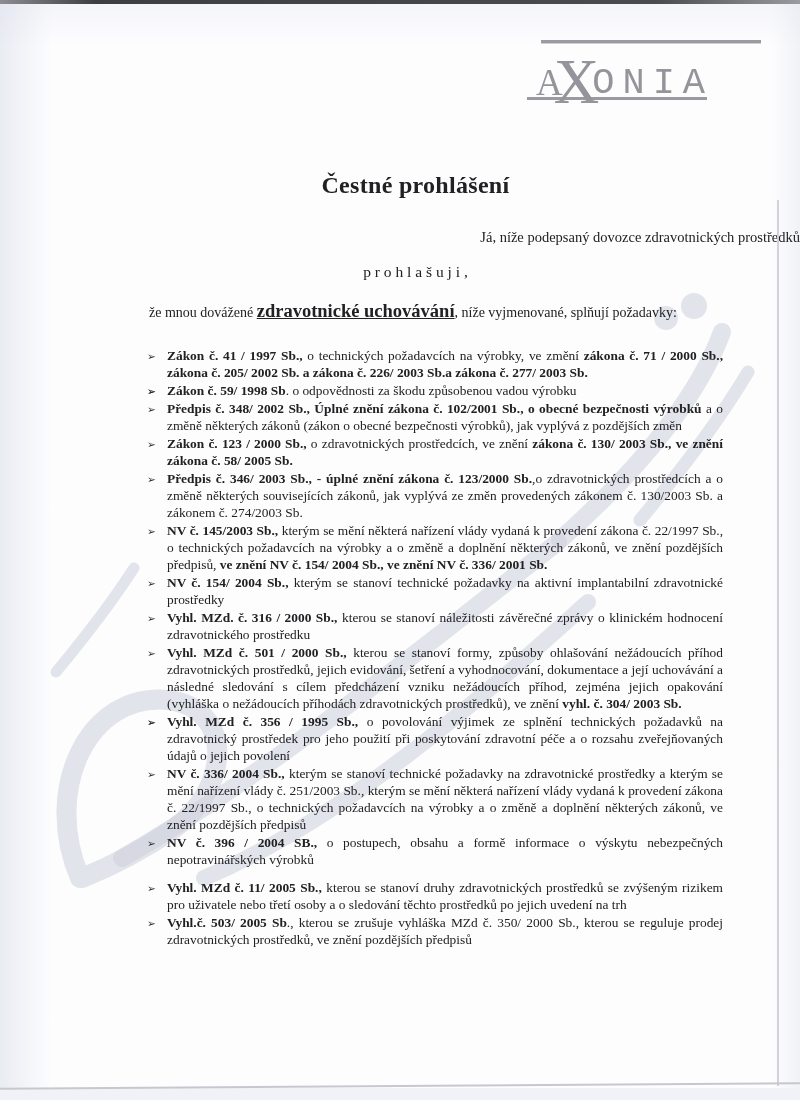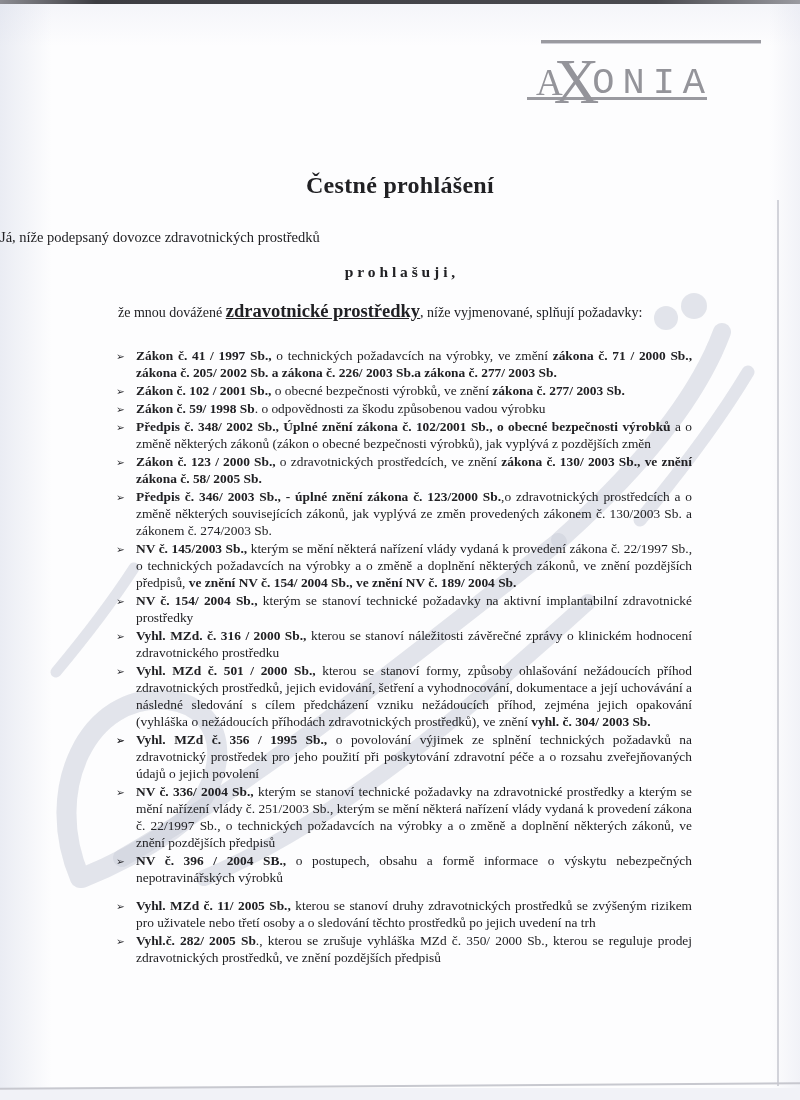--- a/index.html
+++ b/index.html
@@ -27,25 +27,25 @@
   
   .logo { position:absolute; left:527px; top:40px; width:242px; color:#94949a; z-index:2; }
   .logo-rule-top { margin-left:14px; width:220px; height:3px; background:#9a9aa0;
     border-bottom:1px solid #cfcfd6; }
   .logo-word { display:flex; align-items:flex-end; height:57px; margin-top:-1px; }
   .lg-a { font-size:37px; line-height:34px; margin-left:9px; }
   .lg-x { font-size:63px; line-height:50px; margin:0 -7px 0 -9px; position:relative; top:7px; }
   .lg-rest { font-size:37px; line-height:34px; letter-spacing:8px;font-family:Liberation Mono, monospace; }
   .logo-rule-bottom { width:180px; height:3px; background:#9a9aa0; margin-top:-3px; }
   
-  .content { position:absolute; inset:0; z-index:2; }
+  .content { position:absolute; inset:0; z-index:2;padding-left:31px; }
   .title { margin:172px 0 0; text-align:center; font-size:24px; font-weight:bold;
     letter-spacing:0.3px; }
-  .intro { margin:30px 0 17px; text-align:left; font-size:14.5px; }
-  .declaration { margin:16px 0 15px; text-align:center; font-size:15.5px; font-weight:bold; }
+  .intro { margin:30px 0 17px; text-align:right; font-size:14.5px; }
+  .declaration { margin:16px 0 15px; text-align:center; font-size:15.5px; font-weight:normal; }
   .lead { margin:20px 0 0 118px; width:576px; font-size:14px; }
   .lead-em { font-size:18.5px; font-weight:bold; text-decoration:underline; }
   .reg-list { margin:25px 0 0 116px; width:576px; font-size:13.4px; line-height:17px;
     text-align:justify; }
   .item { position:relative; padding-left:20px; margin-bottom:1px; }
   .item.gap { margin-top:11px; }
   .bullet { position:absolute; left:0; top:1px; font-size:10.5px; color:#2a2a2e;
     font-family:"DejaVu Sans","Liberation Sans",sans-serif; }
   .txt b { font-weight:bold; }
 </style>
@@ -78,38 +78,38 @@
       <span class="lg-x">X</span>
       <span class="lg-rest">ONIA</span>
     </div>
     <div class="logo-rule-bottom"></div>
   </div>
 
   <div class="content">
     <h1 class="title">Čestné prohlášení</h1>
     <p class="intro">Já, níže podepsaný dovozce zdravotnických prostředků</p>
     <p class="declaration">p r o h l a š u j i ,</p>
-    <p class="lead"><span>že mnou dovážené </span><span class="lead-em">zdravotnické prostředky</span><span>, níže vyjmenované, splňují požadavky:</span></p>
+    <p class="lead"><span>že mnou dovážené </span><span class="lead-em">zdravotnické uchovávání</span><span>, níže vyjmenované, splňují požadavky:</span></p>
     <div class="reg-list">
         <div class="item"><span class="bullet">➢</span><span class="txt"><b>Zákon č. 41 / 1997 Sb.,</b> o technických požadavcích na výrobky, ve změní <b>zákona č. 71 / 2000 Sb., zákona č. 205/ 2002 Sb. a zákona č. 226/ 2003 Sb.a zákona č. 277/ 2003 Sb.</b></span></div>
-        <div class="item"><span class="bullet">➢</span><span class="txt"><b>Zákon č. 102 / 2001 Sb.,</b> o obecné bezpečnosti výrobků, ve znění <b>zákona č. 277/ 2003 Sb.</b></span></div>
+        <div class="item"><span class="bullet">➢</span></div>
         <div class="item"><span class="bullet">➢</span><span class="txt"><b>Zákon č. 59/ 1998 Sb</b>. o odpovědnosti za škodu způsobenou vadou výrobku</span></div>
         <div class="item"><span class="bullet">➢</span><span class="txt"><b>Předpis č. 348/ 2002 Sb., Úplné znění zákona č. 102/2001 Sb., o obecné bezpečnosti výrobků</b> a o změně některých zákonů (zákon o obecné bezpečnosti výrobků), jak vyplývá z pozdějších změn</span></div>
         <div class="item"><span class="bullet">➢</span><span class="txt"><b>Zákon č. 123 / 2000 Sb.,</b> o zdravotnických prostředcích, ve znění <b>zákona č. 130/ 2003 Sb., ve znění zákona č. 58/ 2005 Sb.</b></span></div>
         <div class="item"><span class="bullet">➢</span><span class="txt"><b>Předpis č. 346/ 2003 Sb., - úplné znění zákona č. 123/2000 Sb.</b>,o zdravotnických prostředcích a o změně některých souvisejících zákonů, jak vyplývá ze změn provedených zákonem č. 130/2003 Sb. a zákonem č. 274/2003 Sb.</span></div>
-        <div class="item"><span class="bullet">➢</span><span class="txt"><b>NV č. 145/2003 Sb.,</b> kterým se mění některá nařízení vlády vydaná k provedení zákona č. 22/1997 Sb., o technických požadavcích na výrobky a o změně a doplnění některých zákonů, ve znění pozdějších předpisů, <b>ve znění NV č. 154/ 2004 Sb., ve znění NV č. 189/ 2004 Sb.</b></span></div>
+        <div class="item"><span class="bullet">➢</span><span class="txt"><b>NV č. 145/2003 Sb.,</b> kterým se mění některá nařízení vlády vydaná k provedení zákona č. 22/1997 Sb., o technických požadavcích na výrobky a o změně a doplnění některých zákonů, ve znění pozdějších předpisů, <b>ve znění NV č. 154/ 2004 Sb., ve znění NV č. 336/ 2001 Sb.</b></span></div>
         <div class="item"><span class="bullet">➢</span><span class="txt"><b>NV č. 154/ 2004 Sb.,</b> kterým se stanoví technické požadavky na aktivní implantabilní zdravotnické prostředky</span></div>
         <div class="item"><span class="bullet">➢</span><span class="txt"><b>Vyhl. MZd. č. 316 / 2000 Sb.,</b> kterou se stanoví náležitosti závěrečné zprávy o klinickém hodnocení zdravotnického prostředku</span></div>
         <div class="item"><span class="bullet">➢</span><span class="txt"><b>Vyhl. MZd č. 501 / 2000 Sb.,</b> kterou se stanoví formy, způsoby ohlašování nežádoucích příhod zdravotnických prostředků, jejich evidování, šetření a vyhodnocování, dokumentace a její uchovávání a následné sledování s cílem předcházení vzniku nežádoucích příhod, zejména jejich opakování (vyhláška o nežádoucích příhodách zdravotnických prostředků), ve znění <b>vyhl. č. 304/ 2003 Sb.</b></span></div>
         <div class="item"><span class="bullet">➢</span></div>
         <div class="item"><span class="bullet">➢</span><span class="txt"><b>Vyhl. MZd č. 356 / 1995 Sb.,</b> o povolování výjimek ze splnění technických požadavků na zdravotnický prostředek pro jeho použití při poskytování zdravotní péče a o rozsahu zveřejňovaných údajů o jejich povolení</span></div>
         <div class="item"><span class="bullet">➢</span><span class="txt"><b>NV č. 336/ 2004 Sb.,</b> kterým se stanoví technické požadavky na zdravotnické prostředky a kterým se mění nařízení vlády č. 251/2003 Sb., kterým se mění některá nařízení vlády vydaná k provedení zákona č. 22/1997 Sb., o technických požadavcích na výrobky a o změně a doplnění některých zákonů, ve znění pozdějších předpisů</span></div>
         <div class="item"><span class="bullet">➢</span><span class="txt"><b>NV č. 396 / 2004 SB.,</b> o postupech, obsahu a formě informace o výskytu nebezpečných nepotravinářských výrobků</span></div>
         <div class="item gap"><span class="bullet">➢</span><span class="txt"><b>Vyhl. MZd č. 11/ 2005 Sb.,</b> kterou se stanoví druhy zdravotnických prostředků se zvýšeným rizikem pro uživatele nebo třetí osoby a o sledování těchto prostředků po jejich uvedení na trh</span></div>
-        <div class="item"><span class="bullet">➢</span><span class="txt"><b>Vyhl.č. 282/ 2005 Sb</b>., kterou se zrušuje vyhláška MZd č. 350/ 2000 Sb., kterou se reguluje prodej zdravotnických prostředků, ve znění pozdějších předpisů</span></div>
+        <div class="item"><span class="bullet">➢</span><span class="txt"><b>Vyhl.č. 503/ 2005 Sb</b>., kterou se zrušuje vyhláška MZd č. 350/ 2000 Sb., kterou se reguluje prodej zdravotnických prostředků, ve znění pozdějších předpisů</span></div>
       </div>
   </div>
 
   <div class="edge-top"></div>
   <div class="edge-right"></div>
   <div class="below-bottom"></div>
   <div class="edge-bottom"></div>
 
 </div>
 

